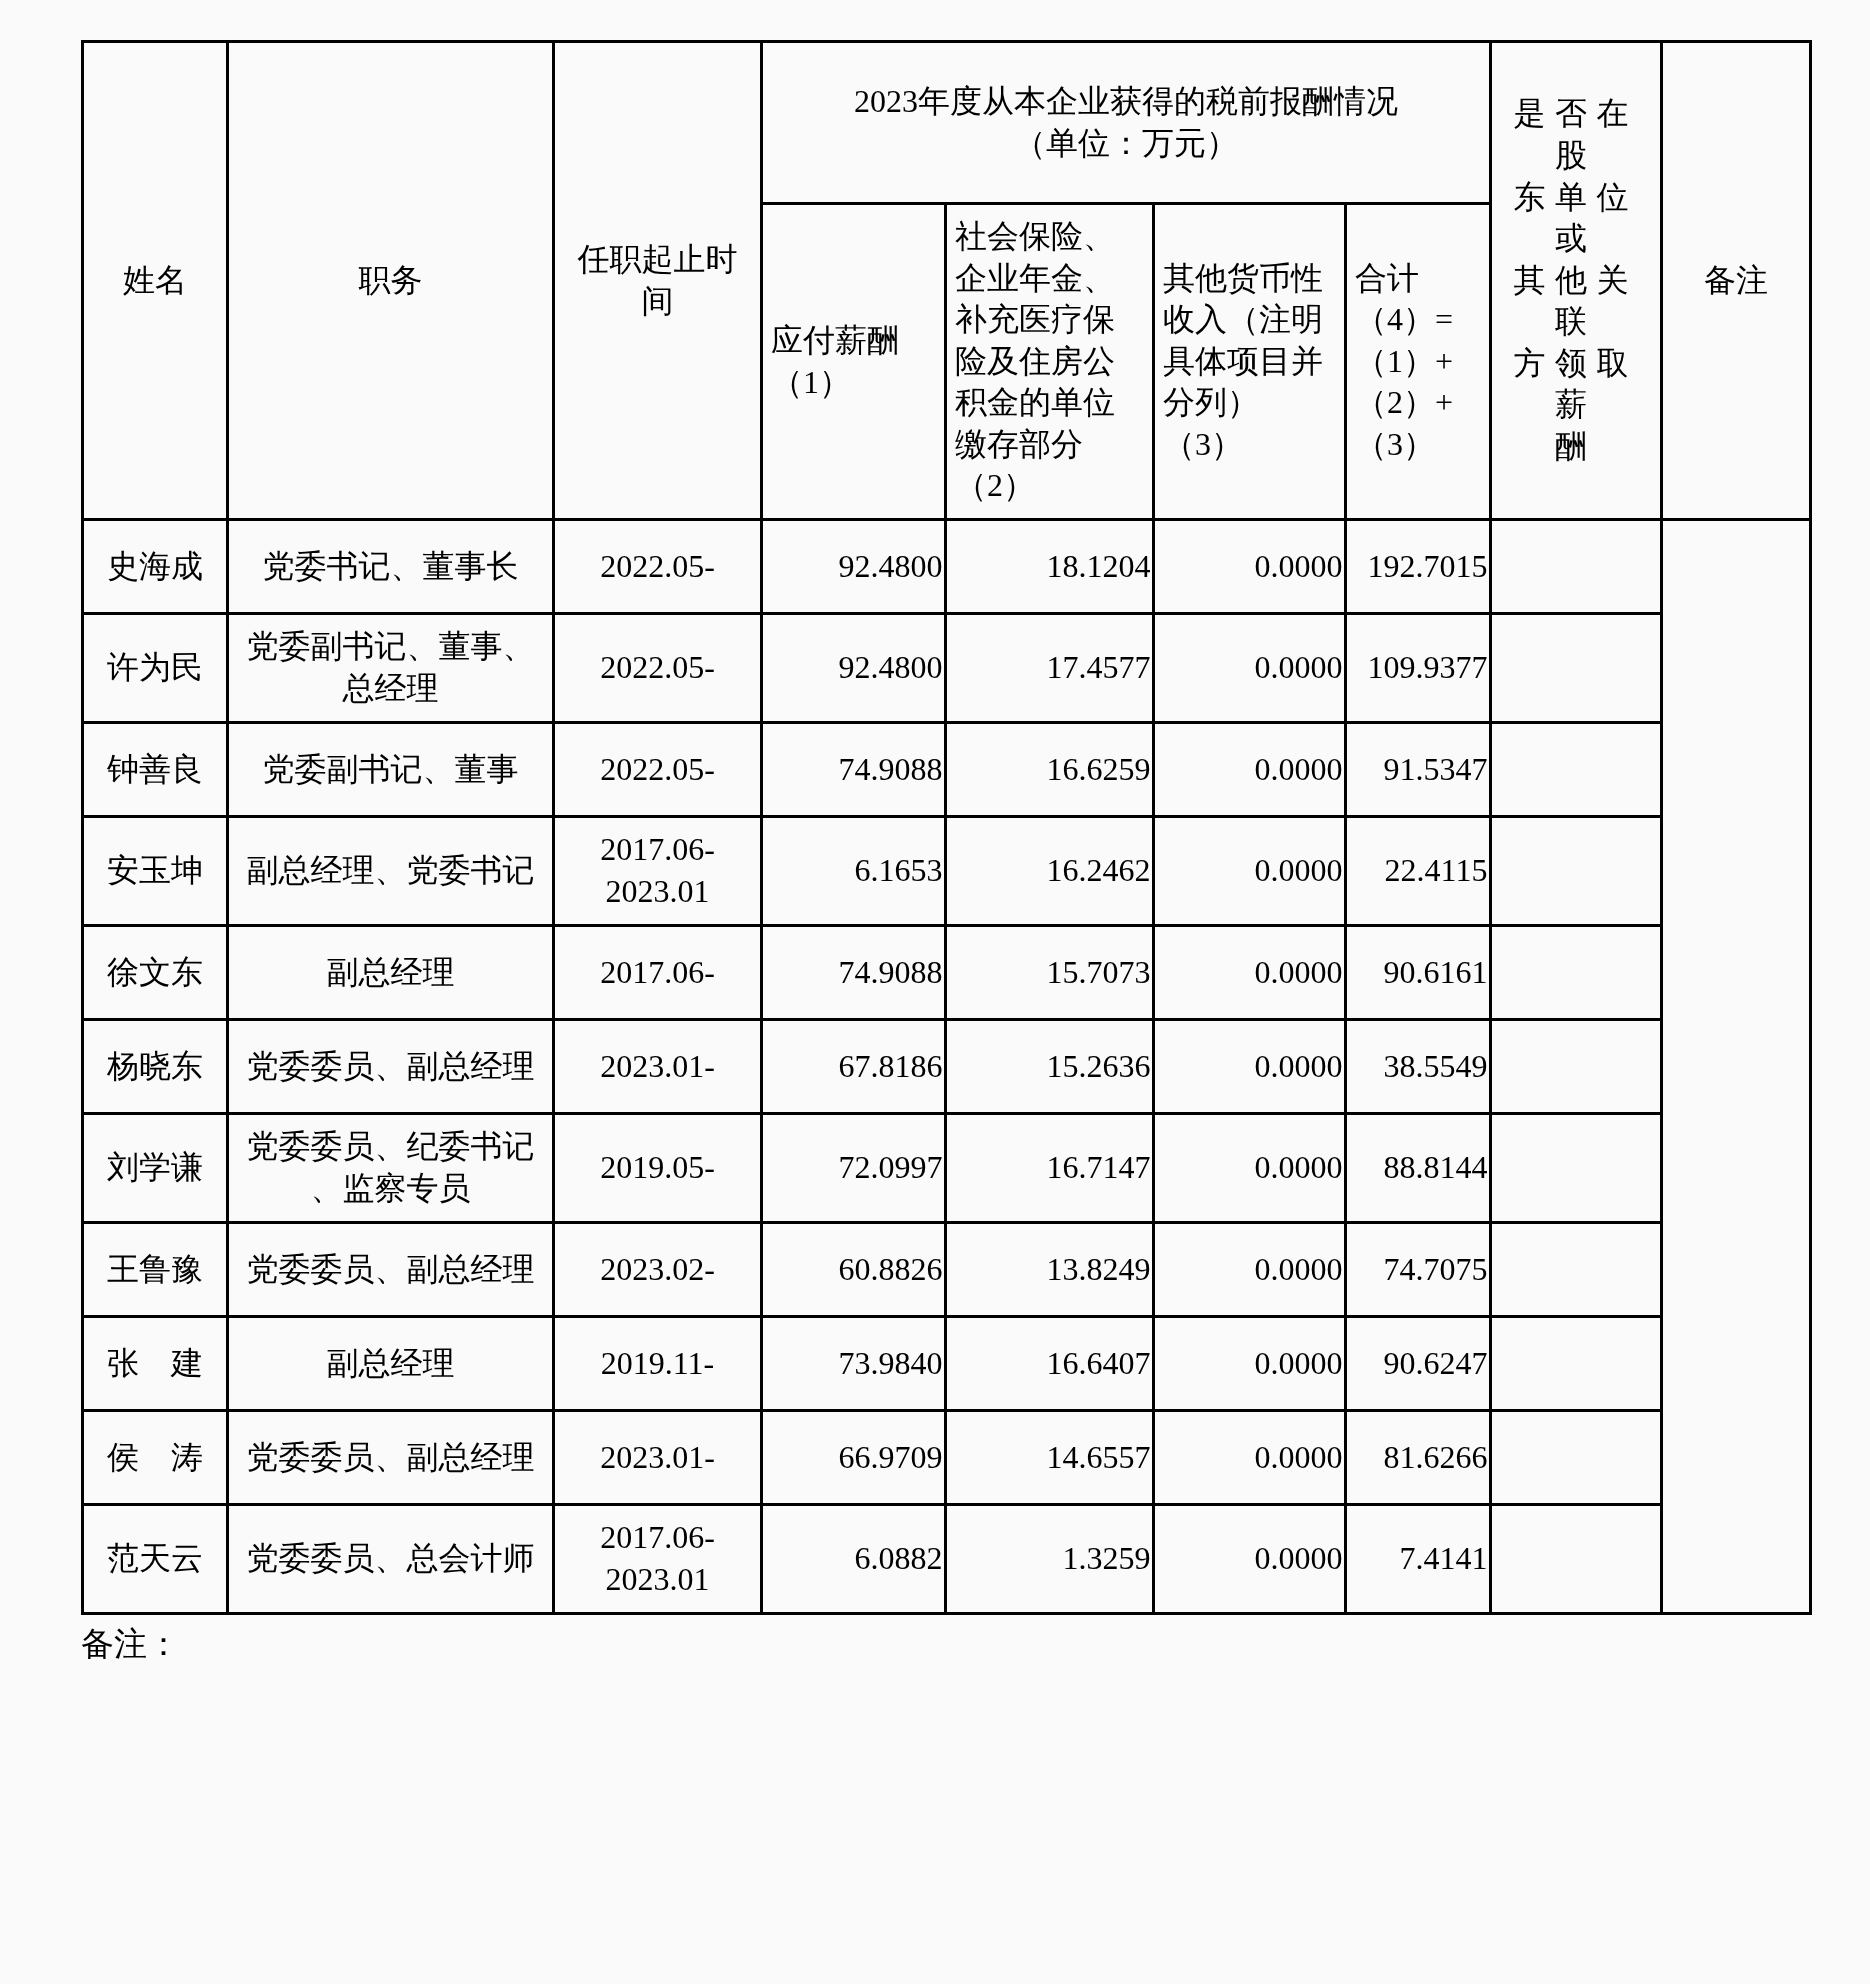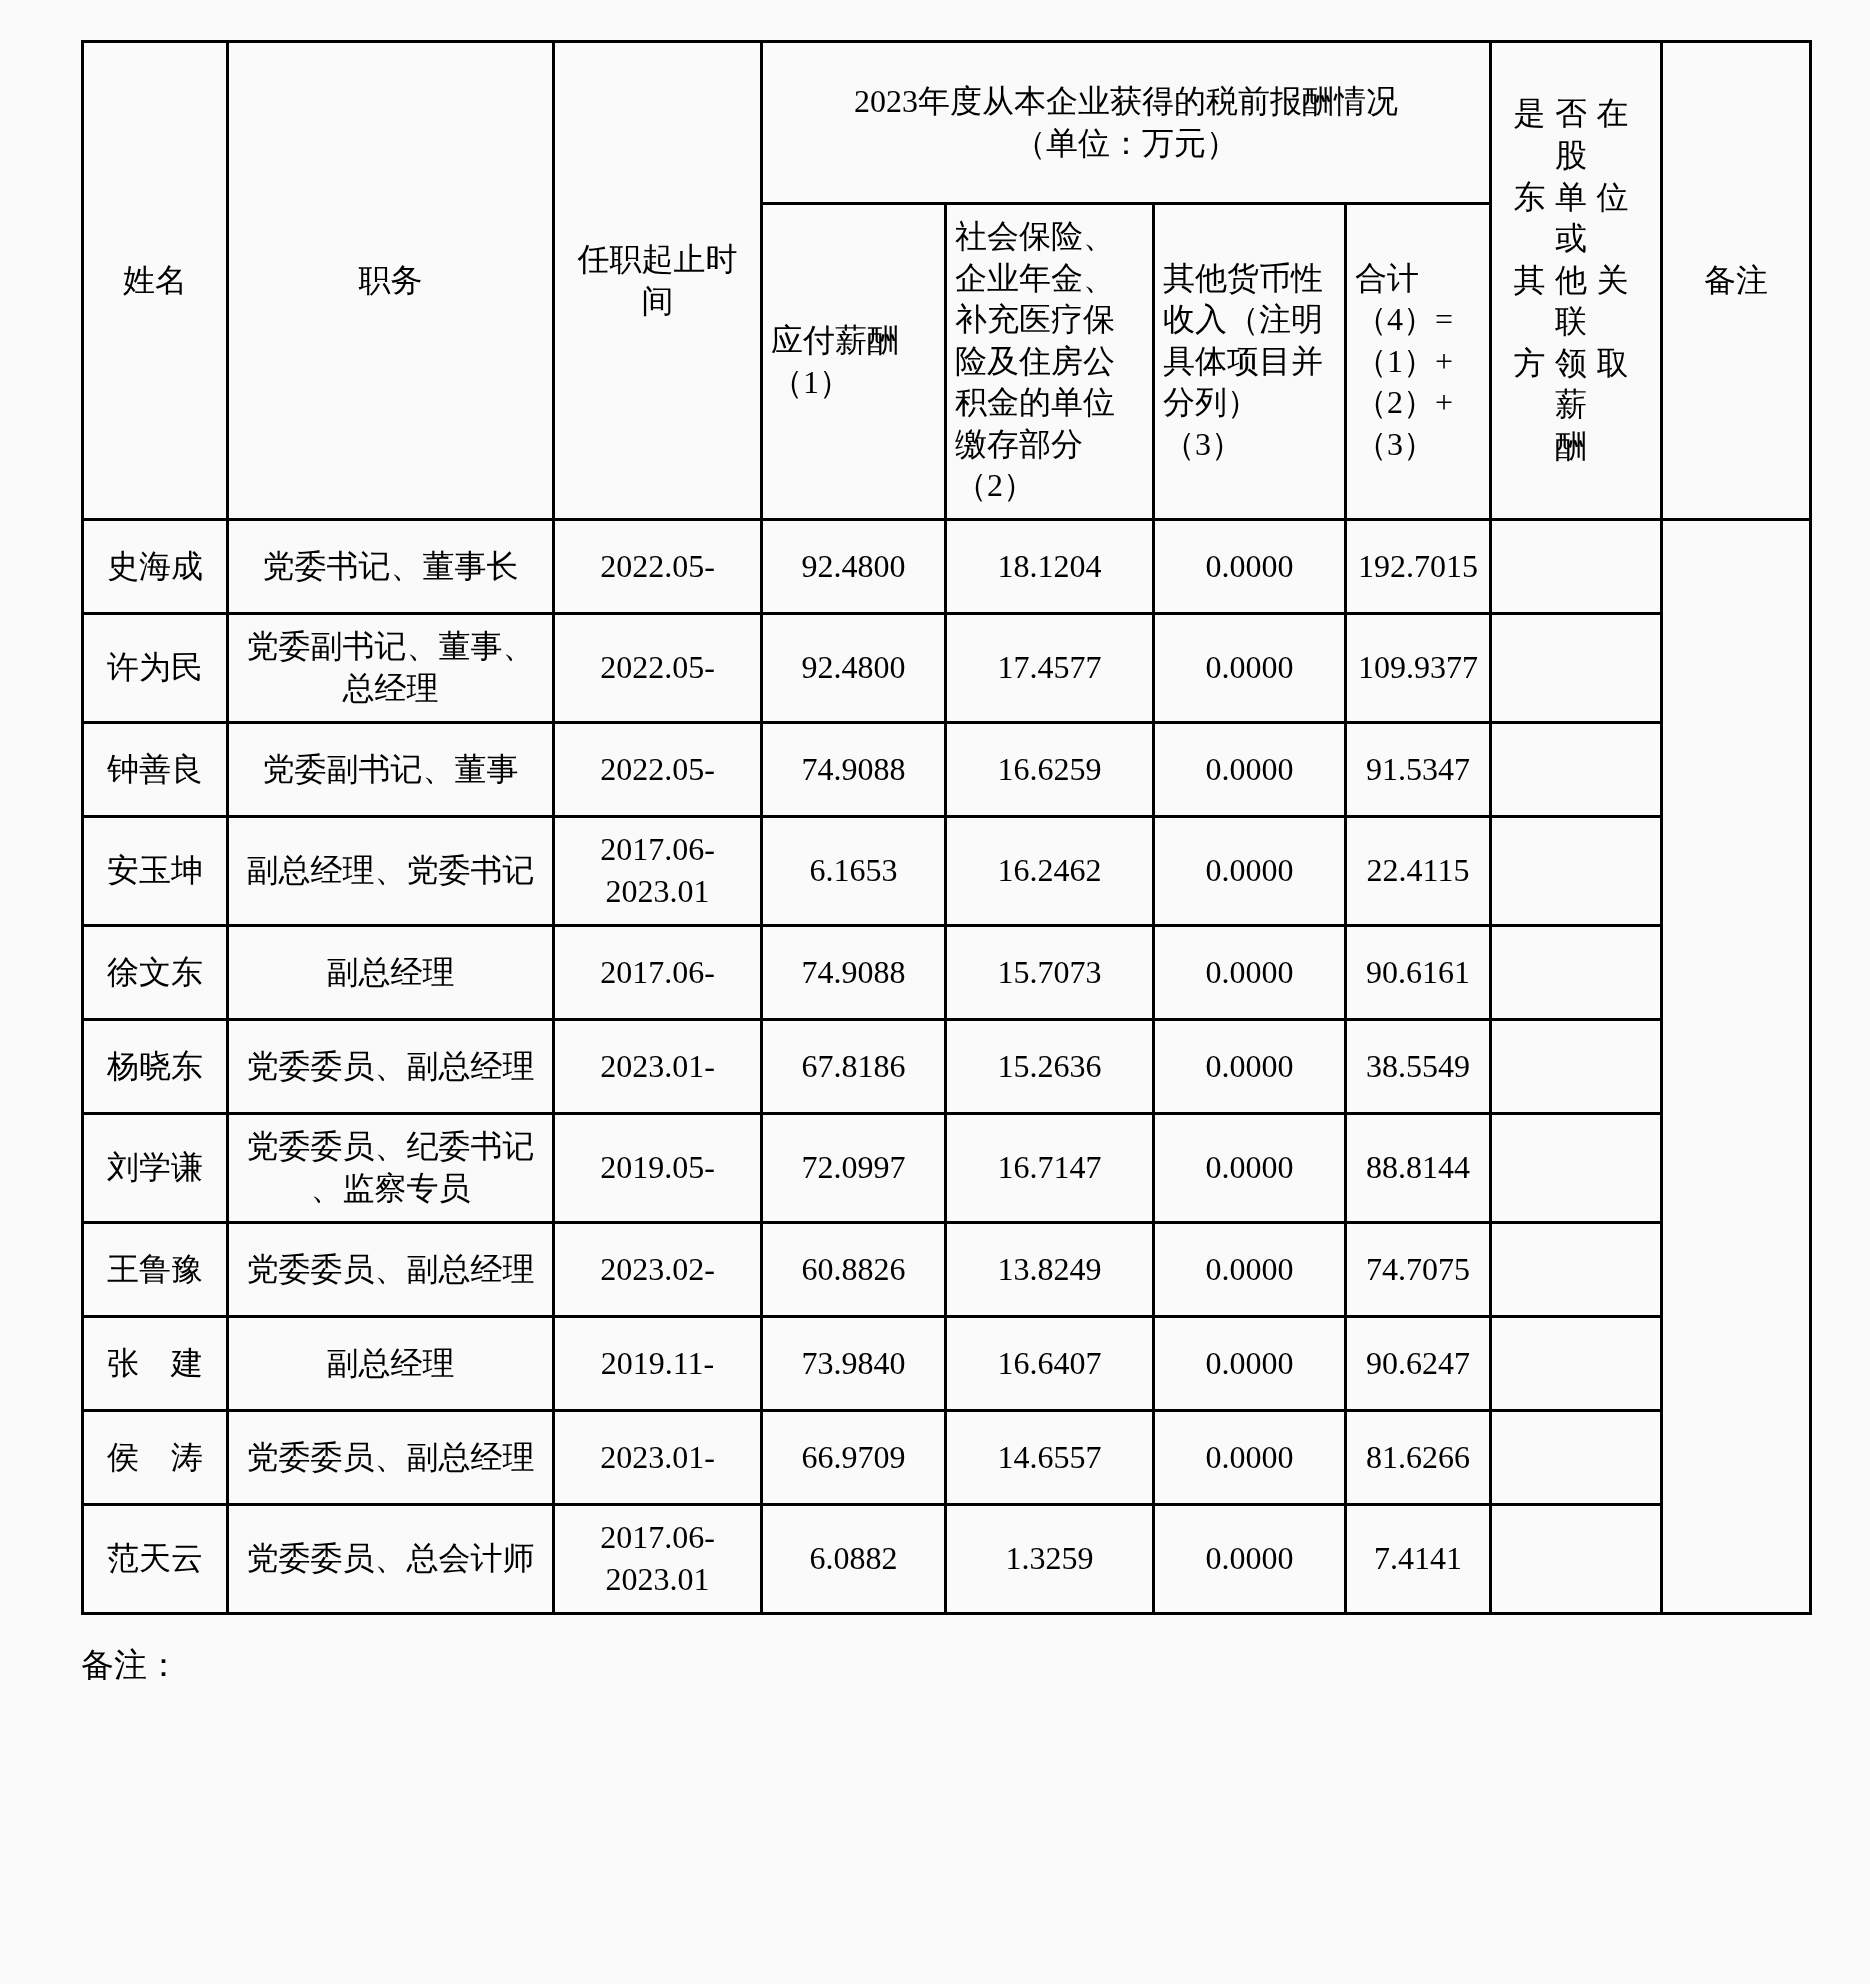--- a/index.html
+++ b/index.html
@@ -53,23 +53,24 @@
     text-align: center;
   }
   th.shareholder-header {
     letter-spacing: 9.5px;
     padding-left: 1.6px;
     padding-right: 2px;
   }
   td.num-cell {
     padding-left: 1.6px;
     padding-right: 1.6px;
+    text-align: right;
   }
   .notes {
-    margin-top: 26px;
+    margin-top: 5px;
     font-size: 33px;
     line-height: 1.5;
     width: 1699px;
   }
   .notes-label { }
   .notes-item { }
 </style>
 </head>
 <body>
 

